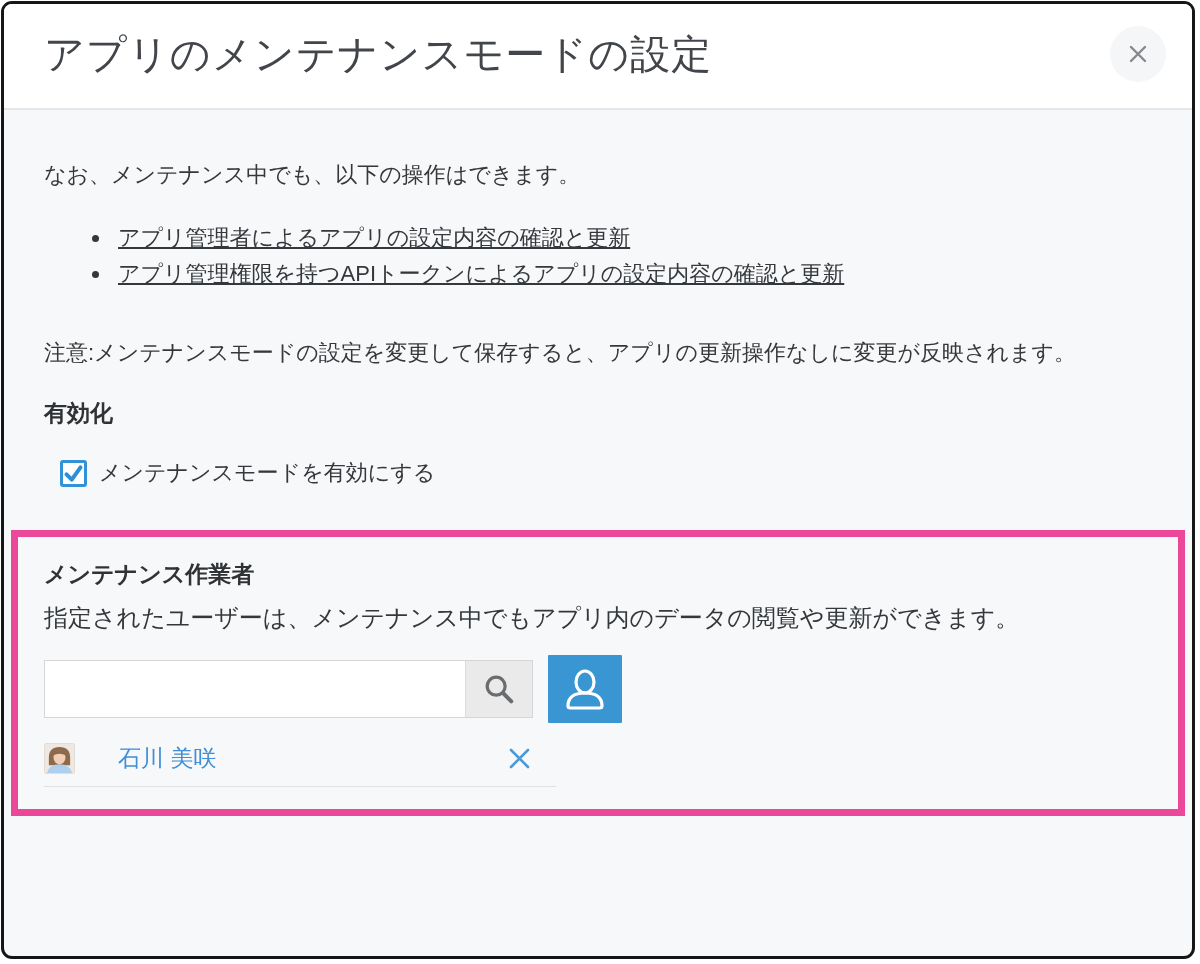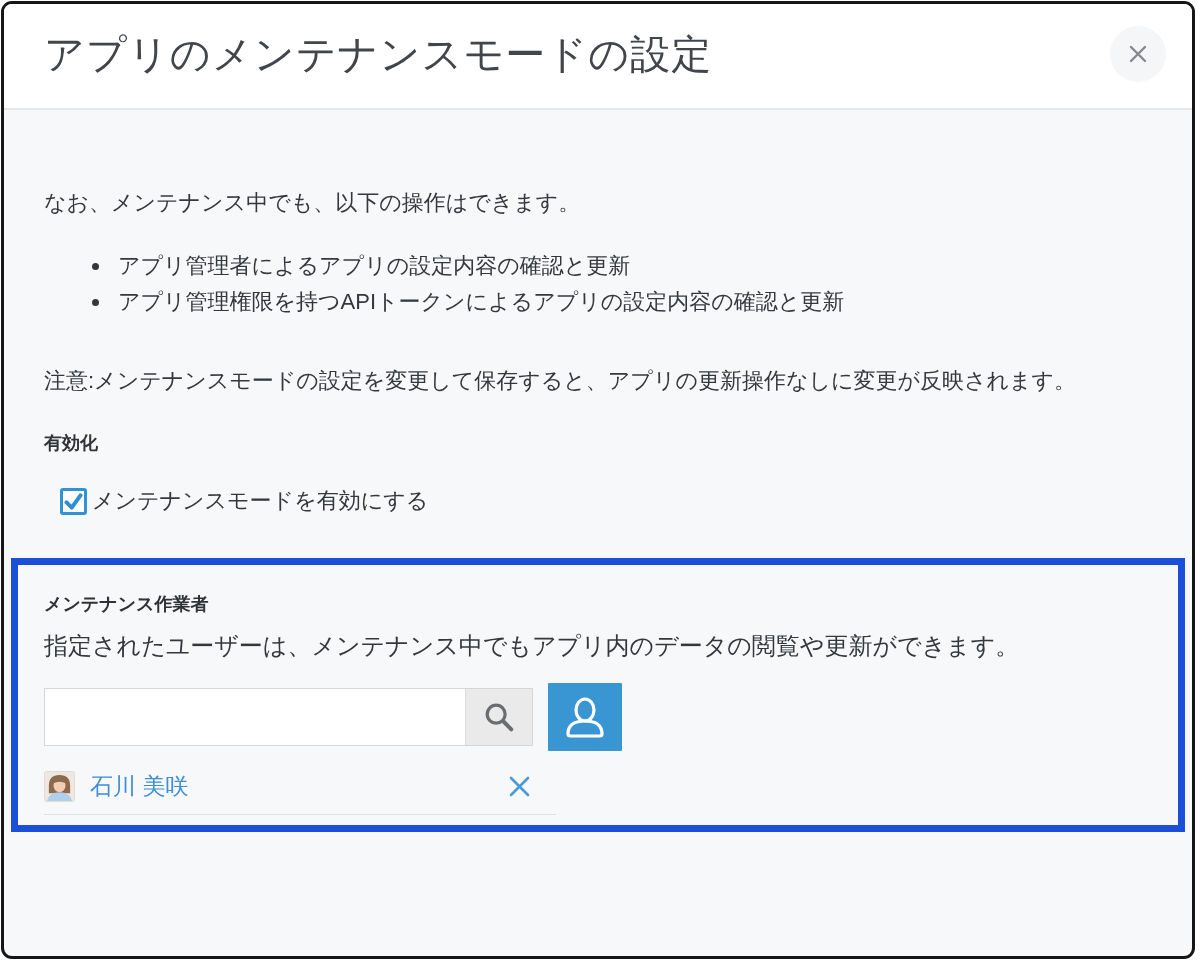--- a/index.html
+++ b/index.html
@@ -9,46 +9,46 @@
     border:3px solid #161616; border-radius:11px; overflow:hidden; background:#f7f8fa; }
   
   .dlg-header { height:106px; background:#ffffff; border-bottom:2px solid #e5e8ea;
     display:flex; align-items:center; justify-content:space-between; padding:0 26px 4px 40px; }
   .dlg-title { font-size:40px; letter-spacing:1px; color:#42464b; font-weight:400; }
   .close-btn { width:56px; height:56px; border-radius:50%; background:#f4f6f8; border:none;
     display:flex; align-items:center; justify-content:center; cursor:pointer; flex:0 0 auto; }
   
   .dlg-body { padding:22px 40px 0 40px; color:#35383b; font-size:22px; line-height:38px; }
   .p1 { margin-top:14px; }
-  .p2 { margin-top:52px; }
-  ul.ops { margin:26px 0 0 68px; }
+  .p2 { margin-top:24px; }
+  ul.ops { margin:26px 0 0 68px;text-decoration:underline; }
   ul.ops li { line-height:36px; padding-left:6px; }
   .note { margin-top:42px; }
-  .sec-heading { margin-top:28px; font-size:18px; font-weight:bold; color:#303335; line-height:30px; }
+  .sec-heading { margin-top:28px; font-size:23px; font-weight:bold; color:#303335; line-height:30px;font-family:Liberation Mono, monospace; }
   
   .chk-row { margin-top:24px; padding-left:16px; display:flex; align-items:center; }
   .checkbox { width:27px; height:27px; background:#ffffff; border:3px solid #3193d6;
     border-radius:3px; display:flex; align-items:center; justify-content:center; cursor:pointer; }
-  .chk-label { margin-left:5px; font-size:22px; color:#35383b; cursor:pointer; }
+  .chk-label { margin-left:12px; font-size:22px; color:#35383b; cursor:pointer; }
   
-  .workers { margin:38px -33px 0 -33px; border:7px solid #1d4ed8; padding:24px 26px 10px 26px;
+  .workers { margin:38px -33px 0 -33px; border:7px solid #ec4899; padding:24px 26px 22px 26px;
     background:#f7f8fa; }
   .workers .sec-heading { margin-top:0; }
   .workers-desc { margin-top:12px; font-size:24px; line-height:30px; color:#35383b; }
   .picker-row { margin-top:22px; display:flex; align-items:center; }
   .search-group { display:flex; width:489px; height:58px; border:1px solid #d6d6d6; background:#ffffff; }
   .search-input { flex:1; border:none; outline:none; background:#ffffff; font-size:20px;
     padding:0 10px; color:#333; }
   .search-btn { width:67px; background:#eaeaea; border:none; border-left:1px solid #dcdcdc;
     display:flex; align-items:center; justify-content:center; cursor:pointer; }
   .picker-btn { margin-left:15px; width:74px; height:68px; background:#3a96d3; border:none;
     display:flex; align-items:center; justify-content:center; cursor:pointer; border-radius:1px; }
   
   .user-row { margin-top:16px; width:512px; display:flex; align-items:center;
-    padding-bottom:9px; border-bottom:1px solid #dfe3e6; }
+    padding-bottom:9px; border-bottom:1px solid #dfe3e6;gap:28px; }
   .avatar { width:31px; height:31px; border-radius:2px; overflow:hidden; flex:0 0 auto;
     border:1px solid #e3ddd8; }
   .user-name { margin-left:15px; font-size:23px; color:#3f8ed6; text-decoration:none; cursor:pointer; }
   .remove-btn { margin-left:auto; margin-right:24px; width:26px; height:26px; background:none;
     border:none; display:flex; align-items:center; justify-content:center; cursor:pointer; }
 </style>
 </head>
 <body>
 
 <div class="dialog">

